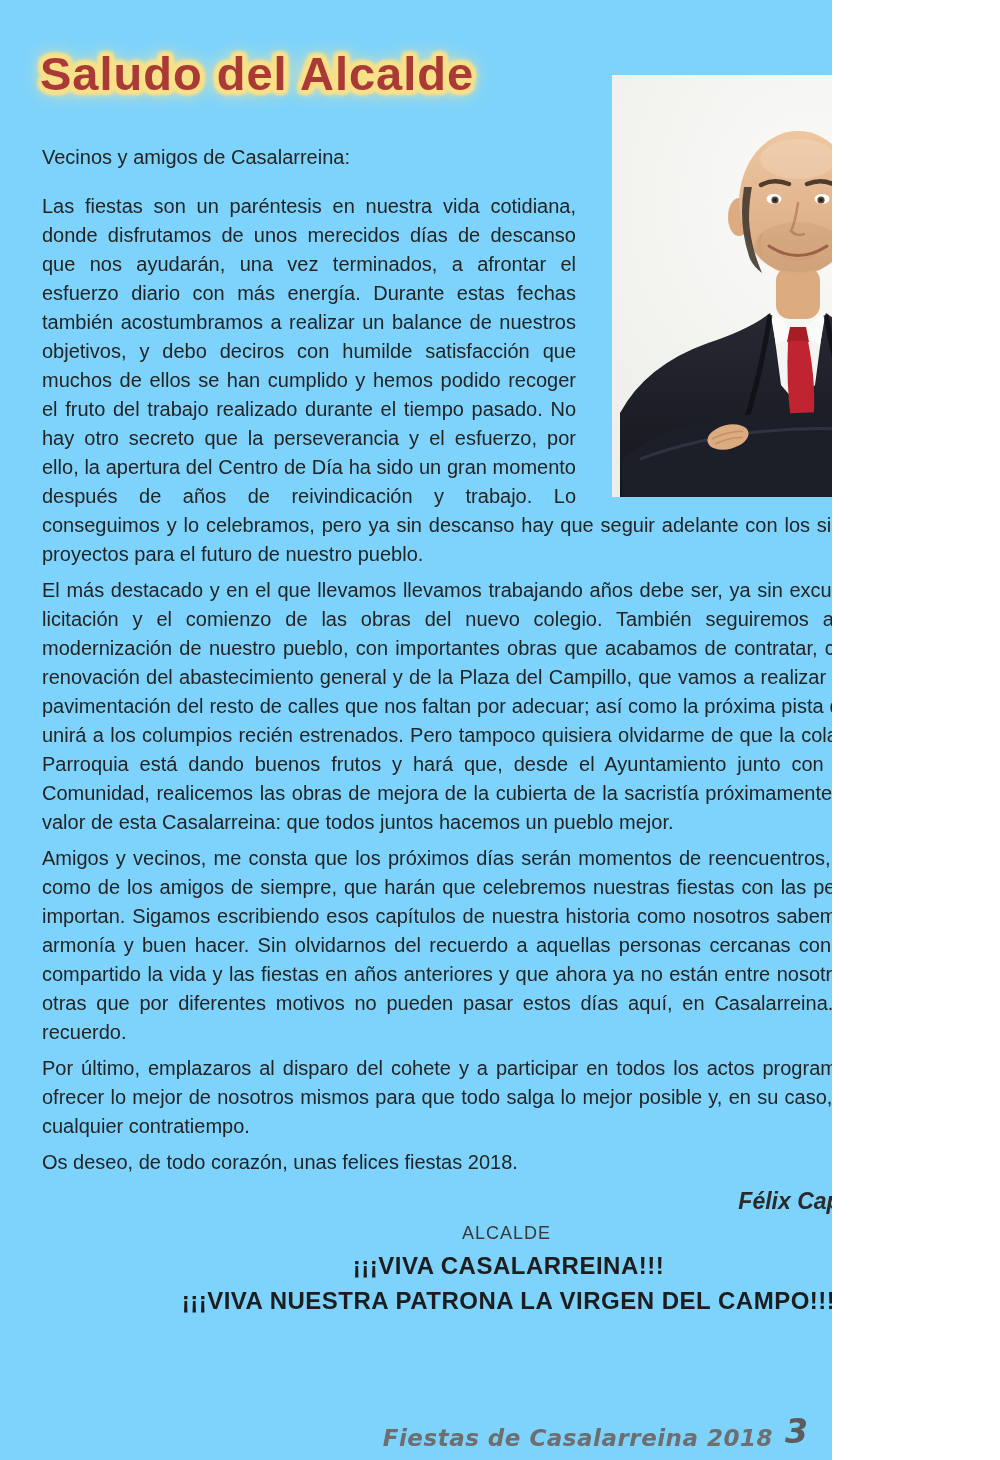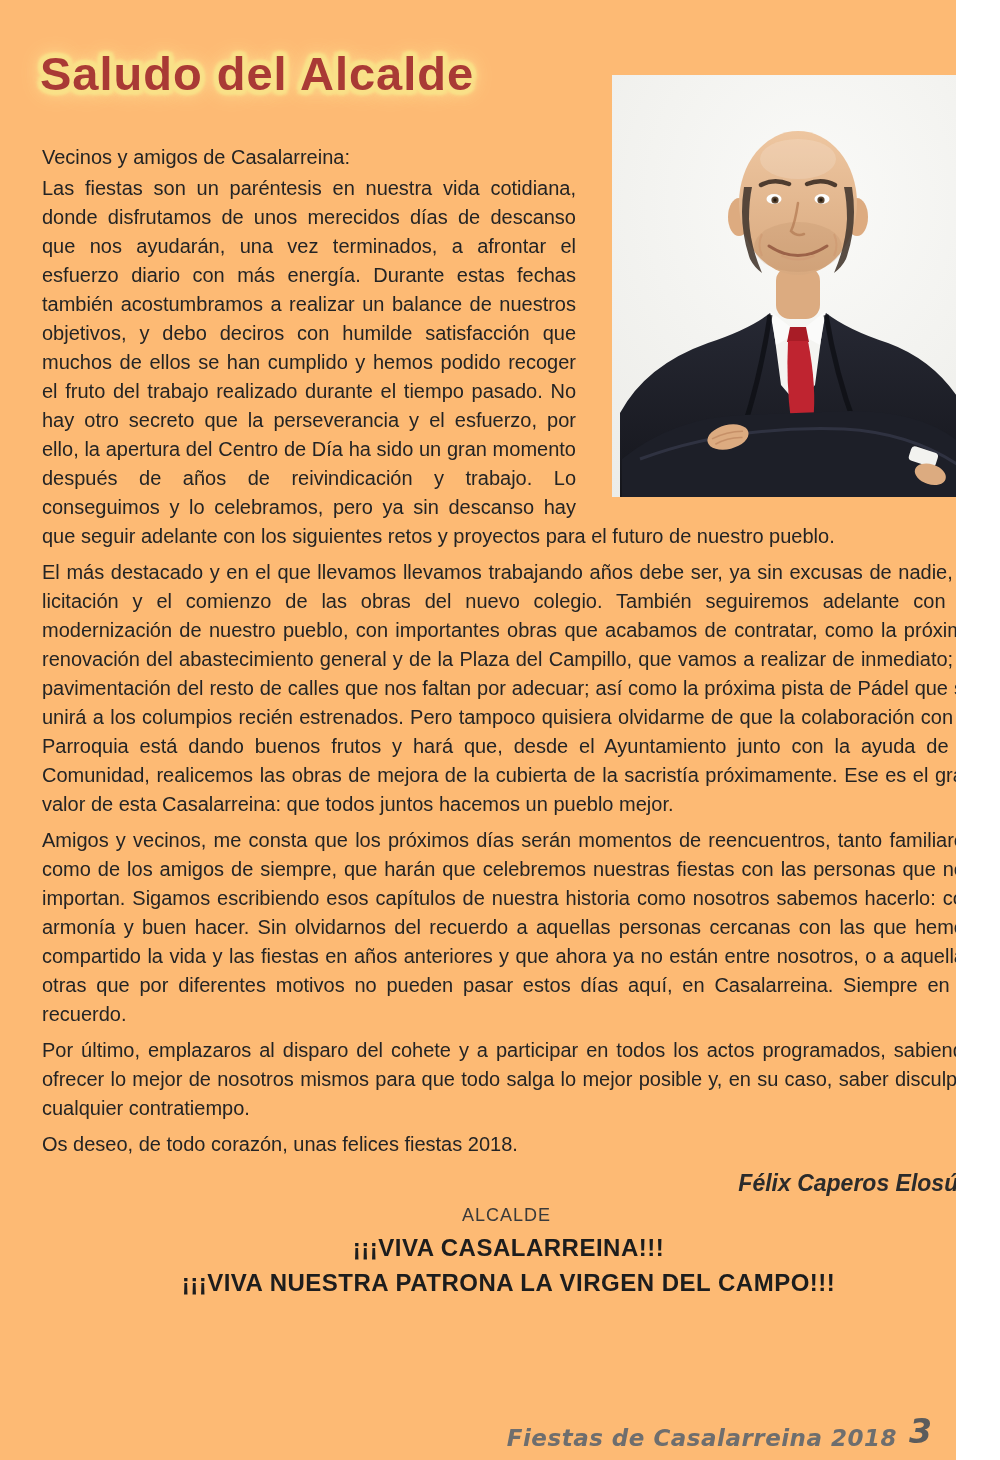--- a/index.html
+++ b/index.html
@@ -3,22 +3,22 @@
 <meta charset="utf-8">
 <style>
   * { margin:0; padding:0; box-sizing:border-box; }
   html,body { width:1000px; }
   body{
     font-family:"Liberation Sans", sans-serif;
     background:#ffffff;
   }
   .page{
     position:relative;
-    width:956px; height:1460px;
-    background:#fdba74;
+    width:832px; height:1460px;
+    background:#7dd3fc;
     overflow:hidden;
   }
   
   .title{
     position:absolute; top:46px; left:40px;
     font-size:47px; font-weight:bold; letter-spacing:1px;
     color:#a93a35;
     text-shadow:
       -5px 0 3px #f9e189, 5px 0 3px #f9e189,
       0 -5px 3px #f9e189, 0 5px 3px #f9e189,
@@ -36,21 +36,21 @@
     position:absolute; top:143px; left:42px;
     width:933px;
     font-size:20px; line-height:29px; color:#242424;
     text-align:justify;
   }
   .photo-spacer{
     float:right;
     width:385px; height:354px;
     margin:0 0 6px 14px;
   }
-  .salutation{ margin-bottom:2px; }
+  .salutation{ margin-bottom:20px; }
   .para{ margin-bottom:7px; }
   .signature{ text-align:right; padding-right:4px; margin-top:6px; }
   .sig-name{ font-size:23px; font-weight:bold; font-style:italic; color:#2b2b2b; line-height:34px;}
   .sig-role{ font-size:18px; color:#3a3a3a; letter-spacing:1px; line-height:30px;text-align:center;}
   .vivas{ text-align:center; }
   .viva{
     font-weight:bold; color:#1d1d1d; font-size:24px;
     letter-spacing:0.5px; line-height:35px;
   }
   

